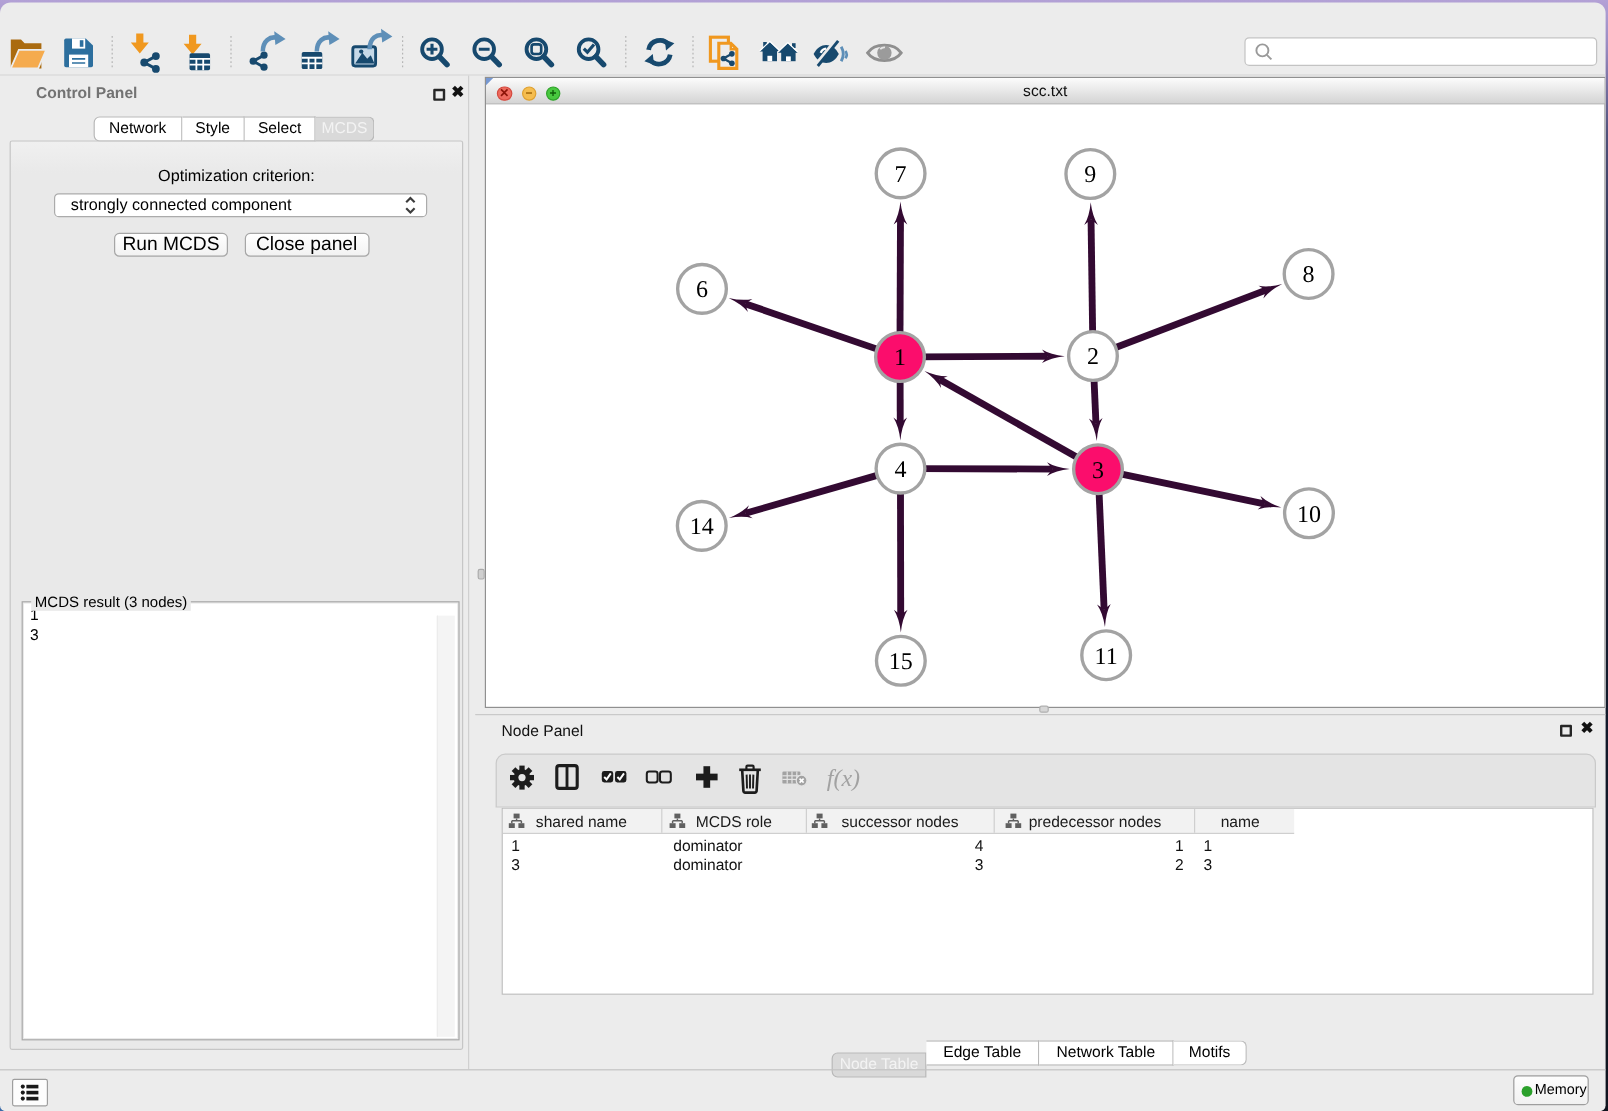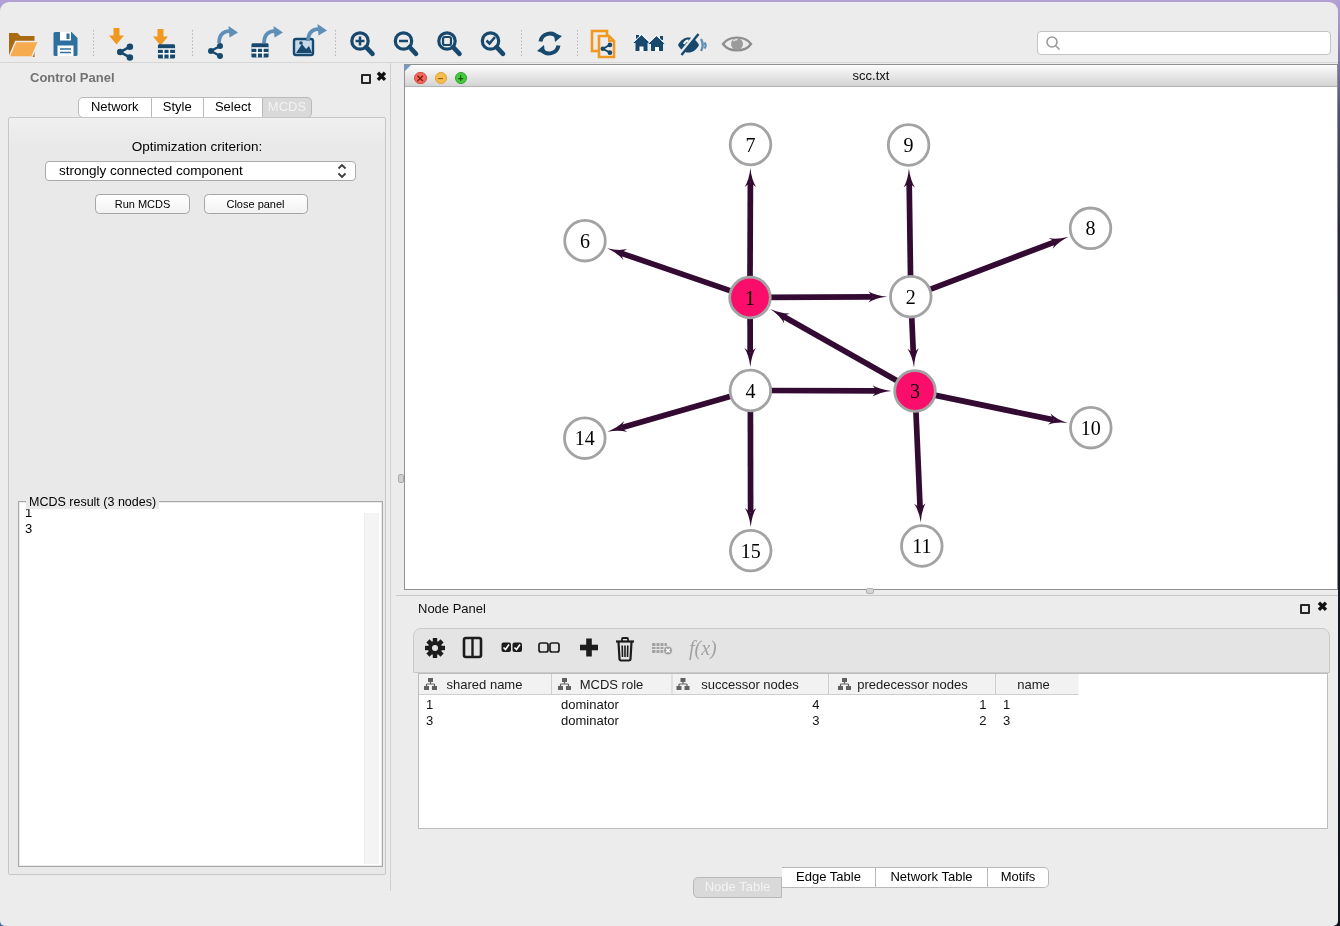--- a/index.html
+++ b/index.html
@@ -17,21 +17,21 @@
 .xico { position:absolute; font-size:13px; font-weight:bold; color:#111; }
 .tabs { position:absolute; display:flex; height:21px; border-radius:5px;align-items:center; }
 .tab { height:21px; line-height:17px; text-align:center; font-size:13px; color:#000; background:#fff; border:1px solid #b9b9b9; border-left:none; }
 .tab.first { border-left:1px solid #b9b9b9; border-radius:5px 0 0 5px; }
 .tab.last { border-radius:0 5px 5px 0; }
 .tab.sel { background:#d9d9d9; color:#f3f3f3; }
 #cpbody { position:absolute; left:8px; top:54px; width:378px; height:758px; background:#e9e9e9; border:1px solid #c6c6c6; border-radius:2px;
   background:linear-gradient(180deg,#f0f0f0 0,#e9e9e9 26px); }
 #optlabel { position:absolute; left:0; top:21px; width:100%; text-align:center; font-size:13.5px; color:#000; }
 #combo { position:absolute; left:36px; top:43px; width:311px; height:20px; background:#fff; border:1px solid #ababab; border-radius:4px; font-size:13.5px; line-height:18px; padding-left:13px; color:#000; }
-.btn { position:absolute; height:20px; background:linear-gradient(#ffffff,#f2f2f2); border:1px solid #a6a6a6; border-radius:4.5px; font-size:11px; text-align:center; line-height:18px; color:#000; }
+.btn { position:absolute; height:20px; background:linear-gradient(#ffffff,#f2f2f2); border:1px solid #a6a6a6; border-radius:4.5px; font-size:16px; text-align:center; line-height:18px; color:#000; }
 #fieldset { position:absolute; left:9px; top:383px; width:365px; height:366px; border:1px solid #a9a9a9; }
 #fslegend { position:absolute; left:7px; top:-7px; background:#e9e9e9; padding:0 3px; font-size:12.5px; color:#000; }
 #fswhite { position:absolute; left:1px; top:1px; right:1px; bottom:1px; background:#fff; }
 #fsscroll { position:absolute; right:2px; top:10px; width:15px; bottom:1px; background:#f4f4f4; border-left:1px solid #ececec; }
 
 #netframe { left:404px; top:62px; width:934px; height:526px; border:1px solid #909090; background:#fff; }
 #nettitle { position:absolute; left:0; top:0; width:100%; height:22px; background:linear-gradient(#fcfcfc,#d4d4d4); border-bottom:1px solid #b3b3b3; }
 .mtl { position:absolute; top:6.5px; width:12.5px; height:12.5px; border-radius:50%; font-size:10px; line-height:12px; text-align:center; font-weight:bold; }
 #netname { position:absolute; top:3px; width:100%; text-align:center; font-size:13px; color:#101010; }
 
@@ -405,20 +405,33 @@
       <div class="trow" style="left:335px;top:22.5px;width:66px;text-align:right;">4</div>
       <div class="trow" style="left:496px;top:22.5px;width:72px;text-align:right;">1</div>
       <div class="trow" style="left:584.5px;top:22.5px;">1</div>
       <div class="trow" style="left:7.5px;top:38.5px;">3</div>
       <div class="trow" style="left:142.5px;top:38.5px;">dominator</div>
       <div class="trow" style="left:335px;top:38.5px;width:66px;text-align:right;">3</div>
       <div class="trow" style="left:496px;top:38.5px;width:72px;text-align:right;">2</div>
       <div class="trow" style="left:584.5px;top:38.5px;">3</div>
     </div>
     <div class="tabs" style="left:297px; top:270.5px;">
-      <div class="tab first sel" style="width:89px;margin-top:21px;">Node Table</div>
+      <div class="tab first sel" style="width:79px;margin-top:21px;">Node Table</div>
       <div class="tab" style="width:94px;">Edge Table</div>
       <div class="tab" style="width:112px;">Network Table</div>
       <div class="tab last" style="width:61px;">Motifs</div>
     </div>
   </div>
 
+  <div id="statusbar" class="abs">
+    <div id="listbtn"><svg width="28" height="21">
+          <g fill="#1a1a1a">
+            <circle cx="8" cy="5.5" r="1.7"></circle>
+            <rect x="11" y="4" width="10" height="3"></rect>
+            <circle cx="8" cy="10.5" r="1.7"></circle>
+            <rect x="11" y="9" width="10" height="3"></rect>
+            <circle cx="8" cy="15.5" r="1.7"></circle>
+            <rect x="11" y="14" width="10" height="3"></rect>
+          </g>
+        </svg></div>
+    <div id="membtn"><span style="position:absolute;left:6px;top:7.5px;width:9px;height:9px;border-radius:50%;background:#2ba02b;"></span>Memory</div>
+  </div>
 </div>
 
 </body></html>

